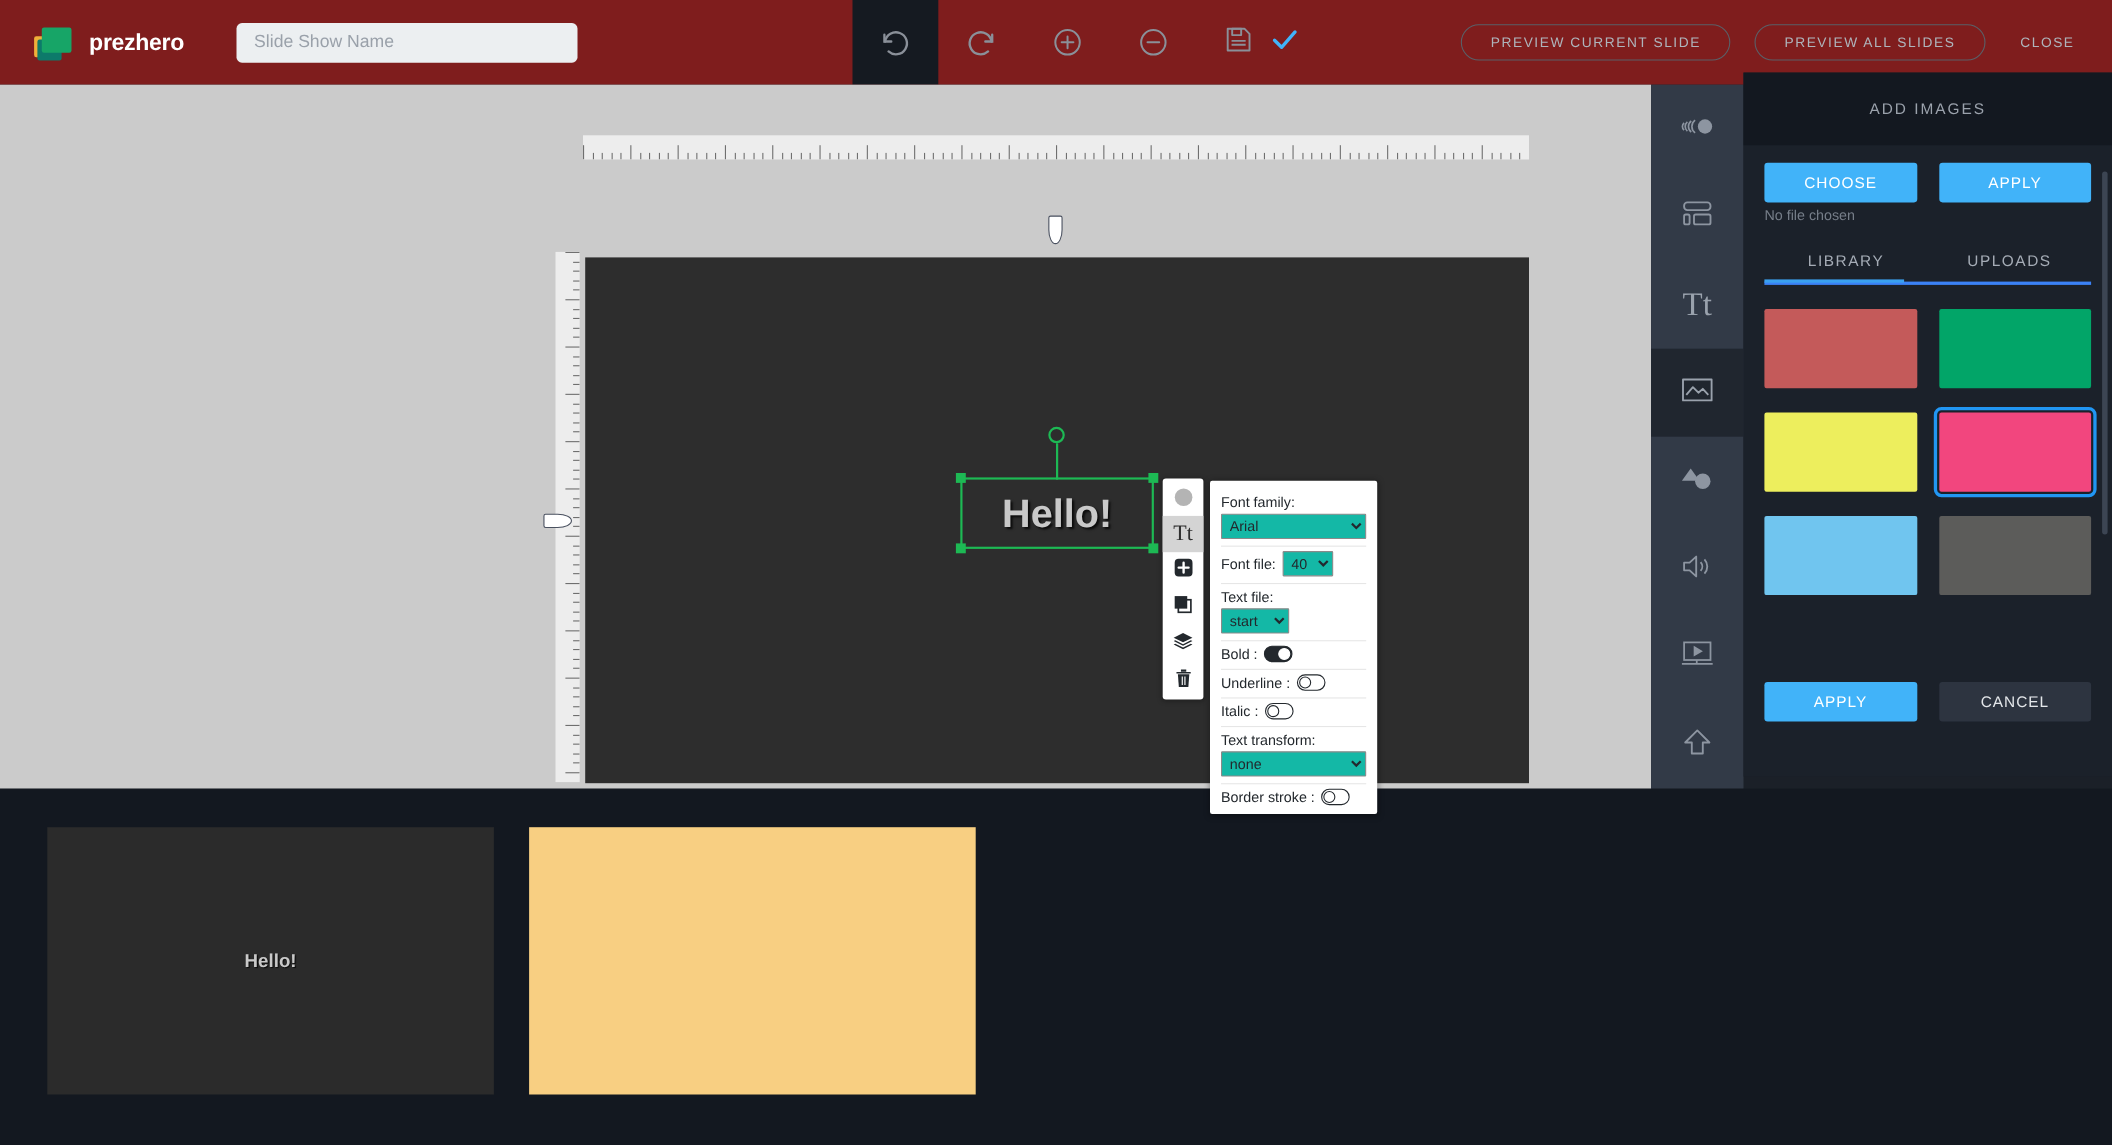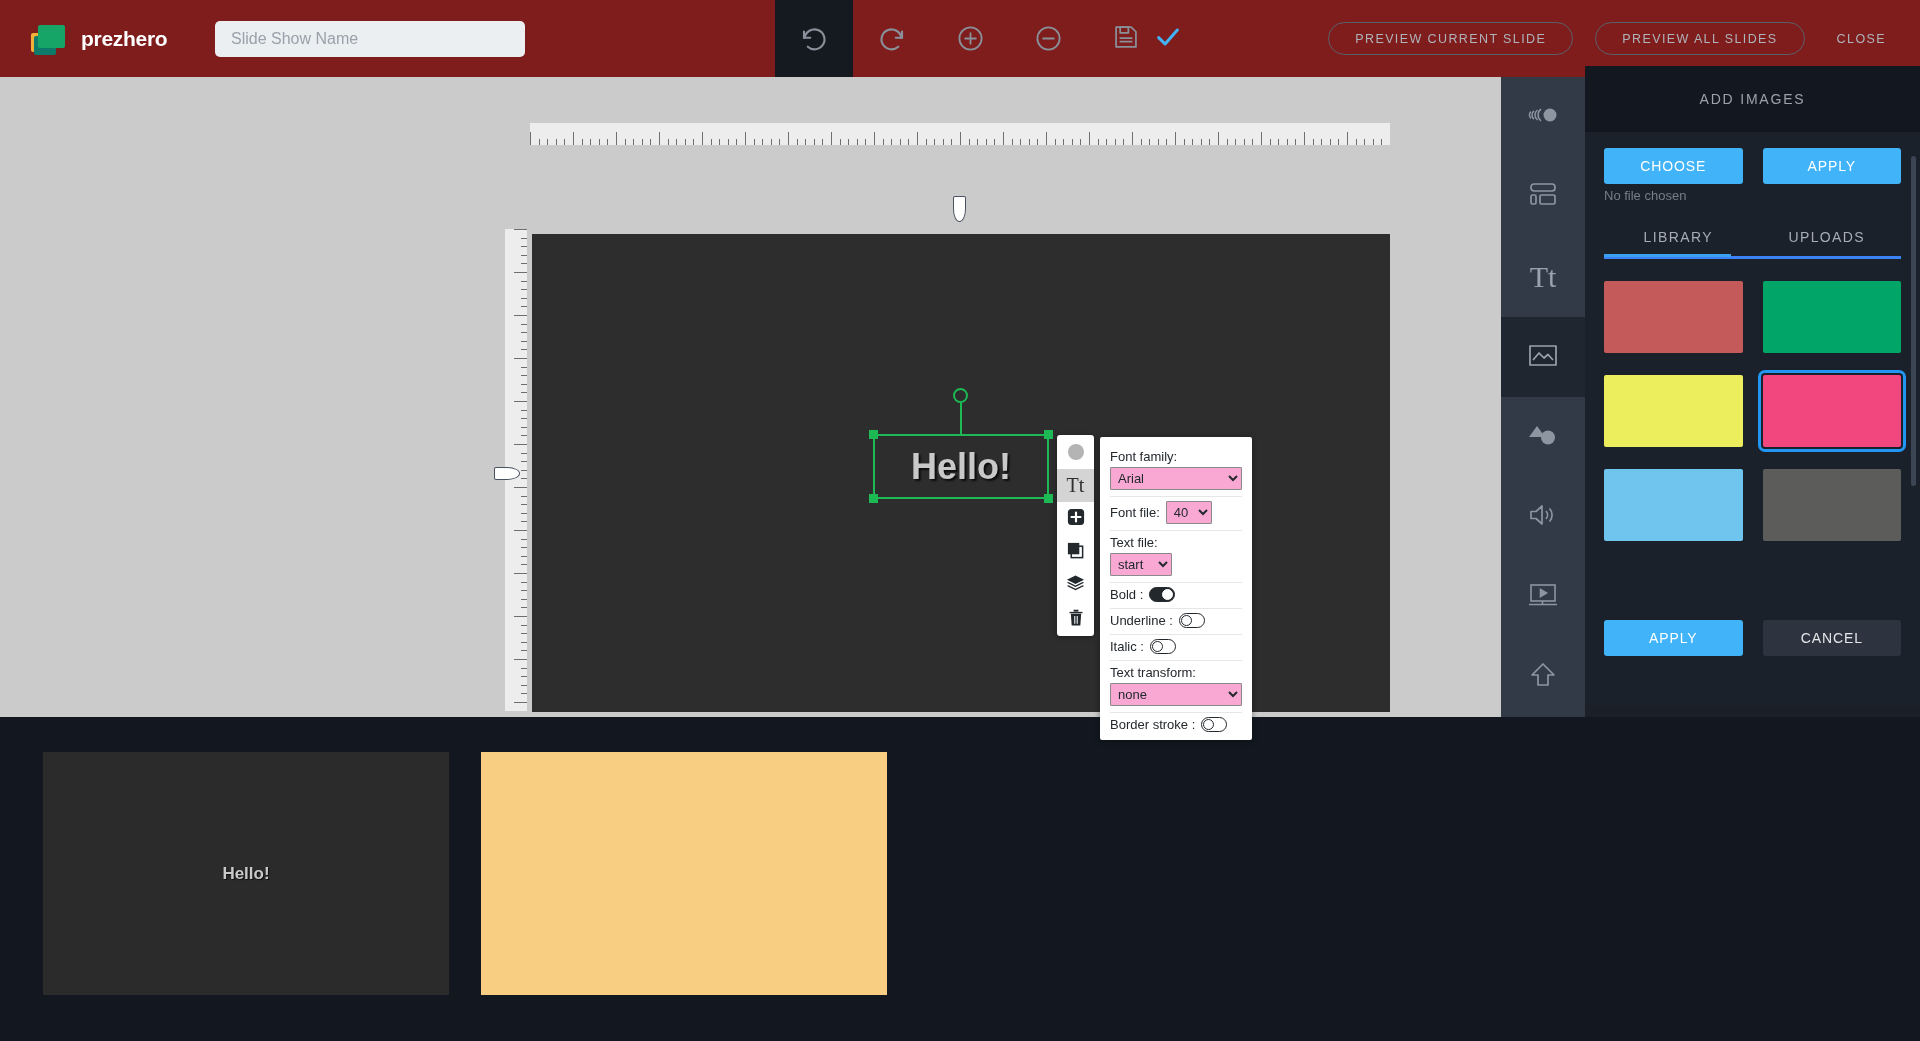--- a/index.html
+++ b/index.html
@@ -182,21 +182,21 @@
     z-index: 25;
     font-size: 13px; color: #23282d;
   }
   .props .row { padding: 4px 0 6px 0; border-bottom: 1px solid #e6e6e6; }
   .props .row:last-child { border-bottom: none; }
   .props .lbl { display: block; margin-bottom: 3px; font-size: 13px; color: #23282d; }
   .props .inline { display: flex; align-items: center; gap: 6px; }
   .props select {
     font-family: "Liberation Sans", sans-serif;
     font-size: 13px; color: #23282d;
-    border: 1px solid #8a8a8a; background: #f9a8d4;
+    border: 1px solid #8a8a8a; background: #14b8a6;
     padding: 2px 3px; border-radius: 1px;
   }
   .sel-wide { width: 132px; }
   .sel-mid  { width: 62px; }
   .sel-sm   { width: 46px; }
 
   .toggle {
     width: 26px; height: 15px; border: 1.6px solid #23282d;
     border-radius: 8px; position: relative; display: inline-block;
     background: #fff; cursor: pointer; vertical-align: middle;

